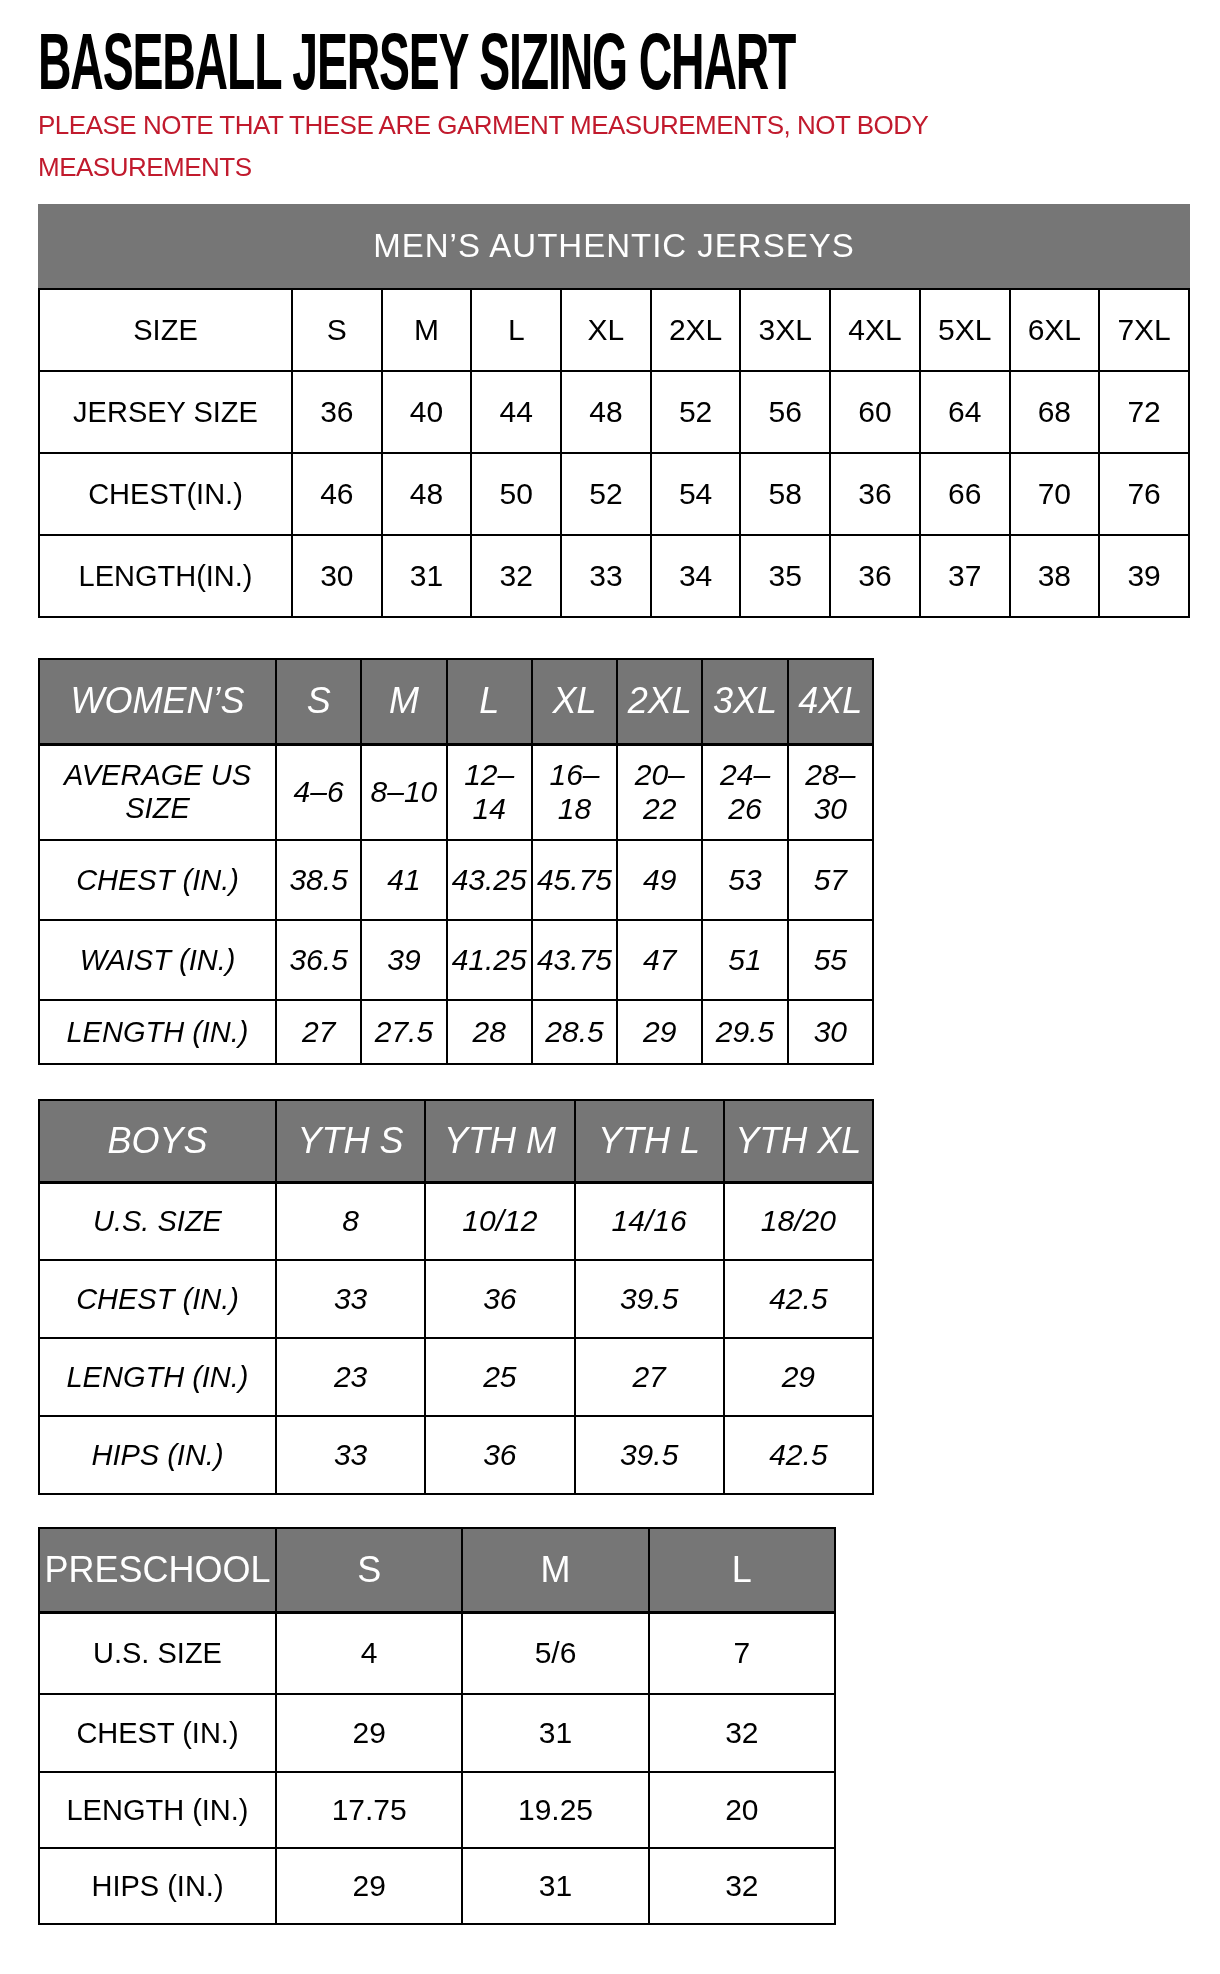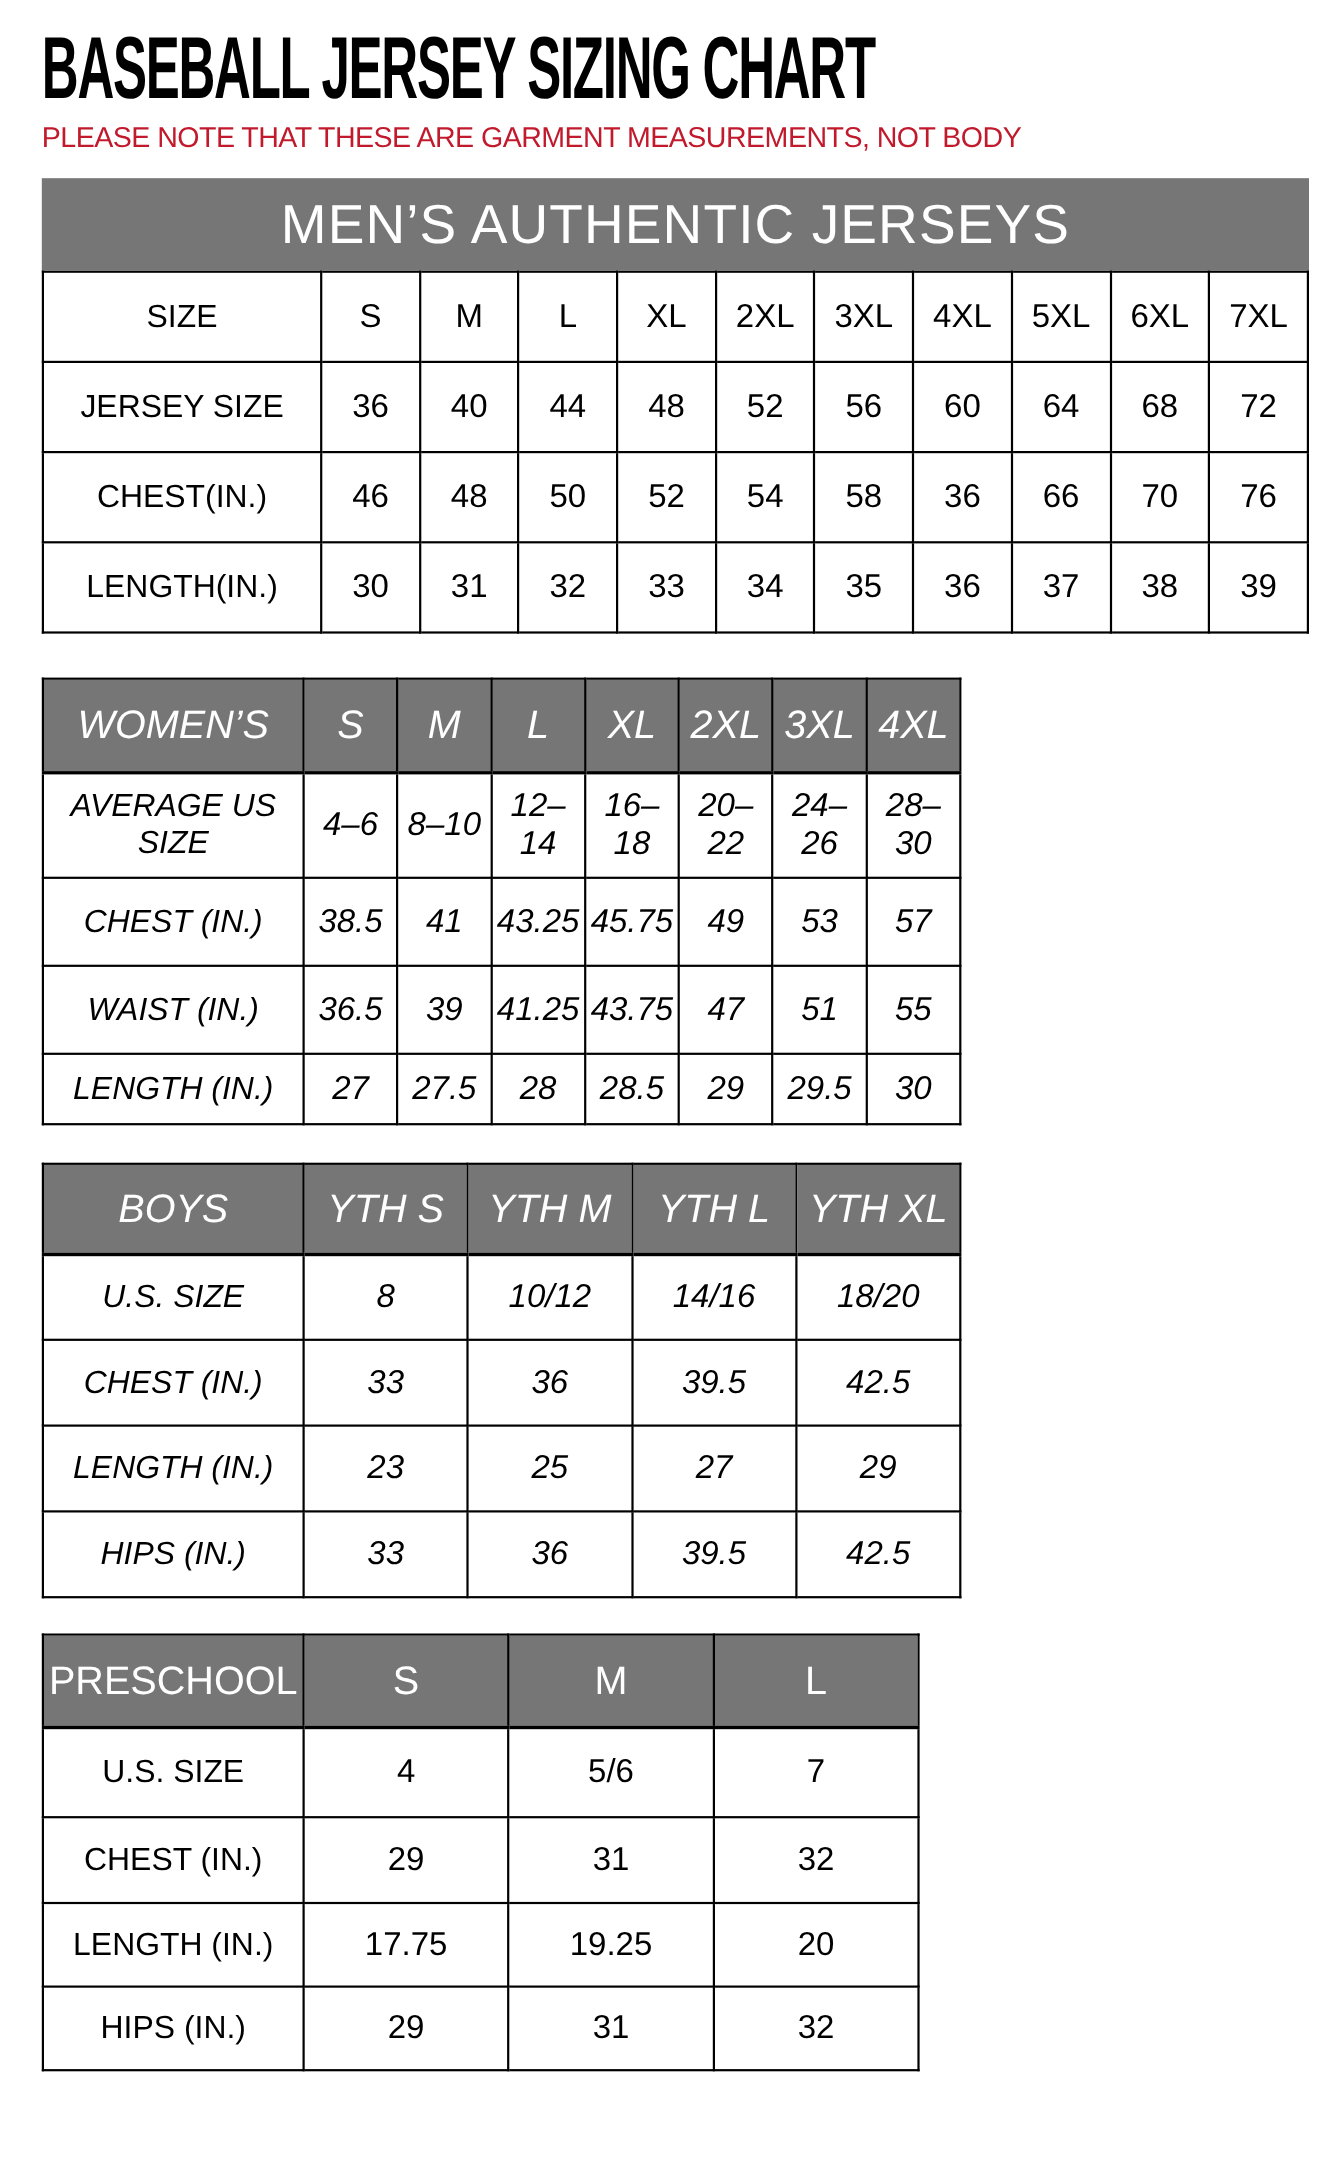--- a/index.html
+++ b/index.html
@@ -36,21 +36,21 @@
   #sec-mens{margin-top:16px;}
   #sec-womens{margin-top:40px;}
   #sec-boys{margin-top:34px;}
   #sec-preschool{margin-top:32px;}
 
   .merged-header{
     width:1152px;
     height:84px;
     background:var(--gray);
     color:#fff;
-    font-size:50px;
+    font-size:33px;
     letter-spacing:1px;
     display:flex;
     align-items:center;
     justify-content:center;
   }
 
   table{border-collapse:collapse;table-layout:fixed;background:#fff;}
   #sec-mens table{width:1152px;}
   #sec-womens table,#sec-boys table{width:836px;font-style:italic;}
   #sec-preschool table{width:798px;}
@@ -92,20 +92,21 @@
 </style>
 </head>
 <body>
 
 <div class="page">
 
   <h1 class="main-title">BASEBALL JERSEY SIZING CHART</h1>
 
   <p class="note">
     <span>PLEASE NOTE THAT THESE ARE GARMENT MEASUREMENTS, NOT BODY</span>
+    <span>MEASUREMENTS</span>
   </p>
 
   <section class="sizing" id="sec-mens">
     <div class="merged-header">MEN’S AUTHENTIC JERSEYS</div>
     <div>
         <table>
           <tbody>
             <tr>
               <td class="label-col">SIZE</td>
               <td>S</td>

